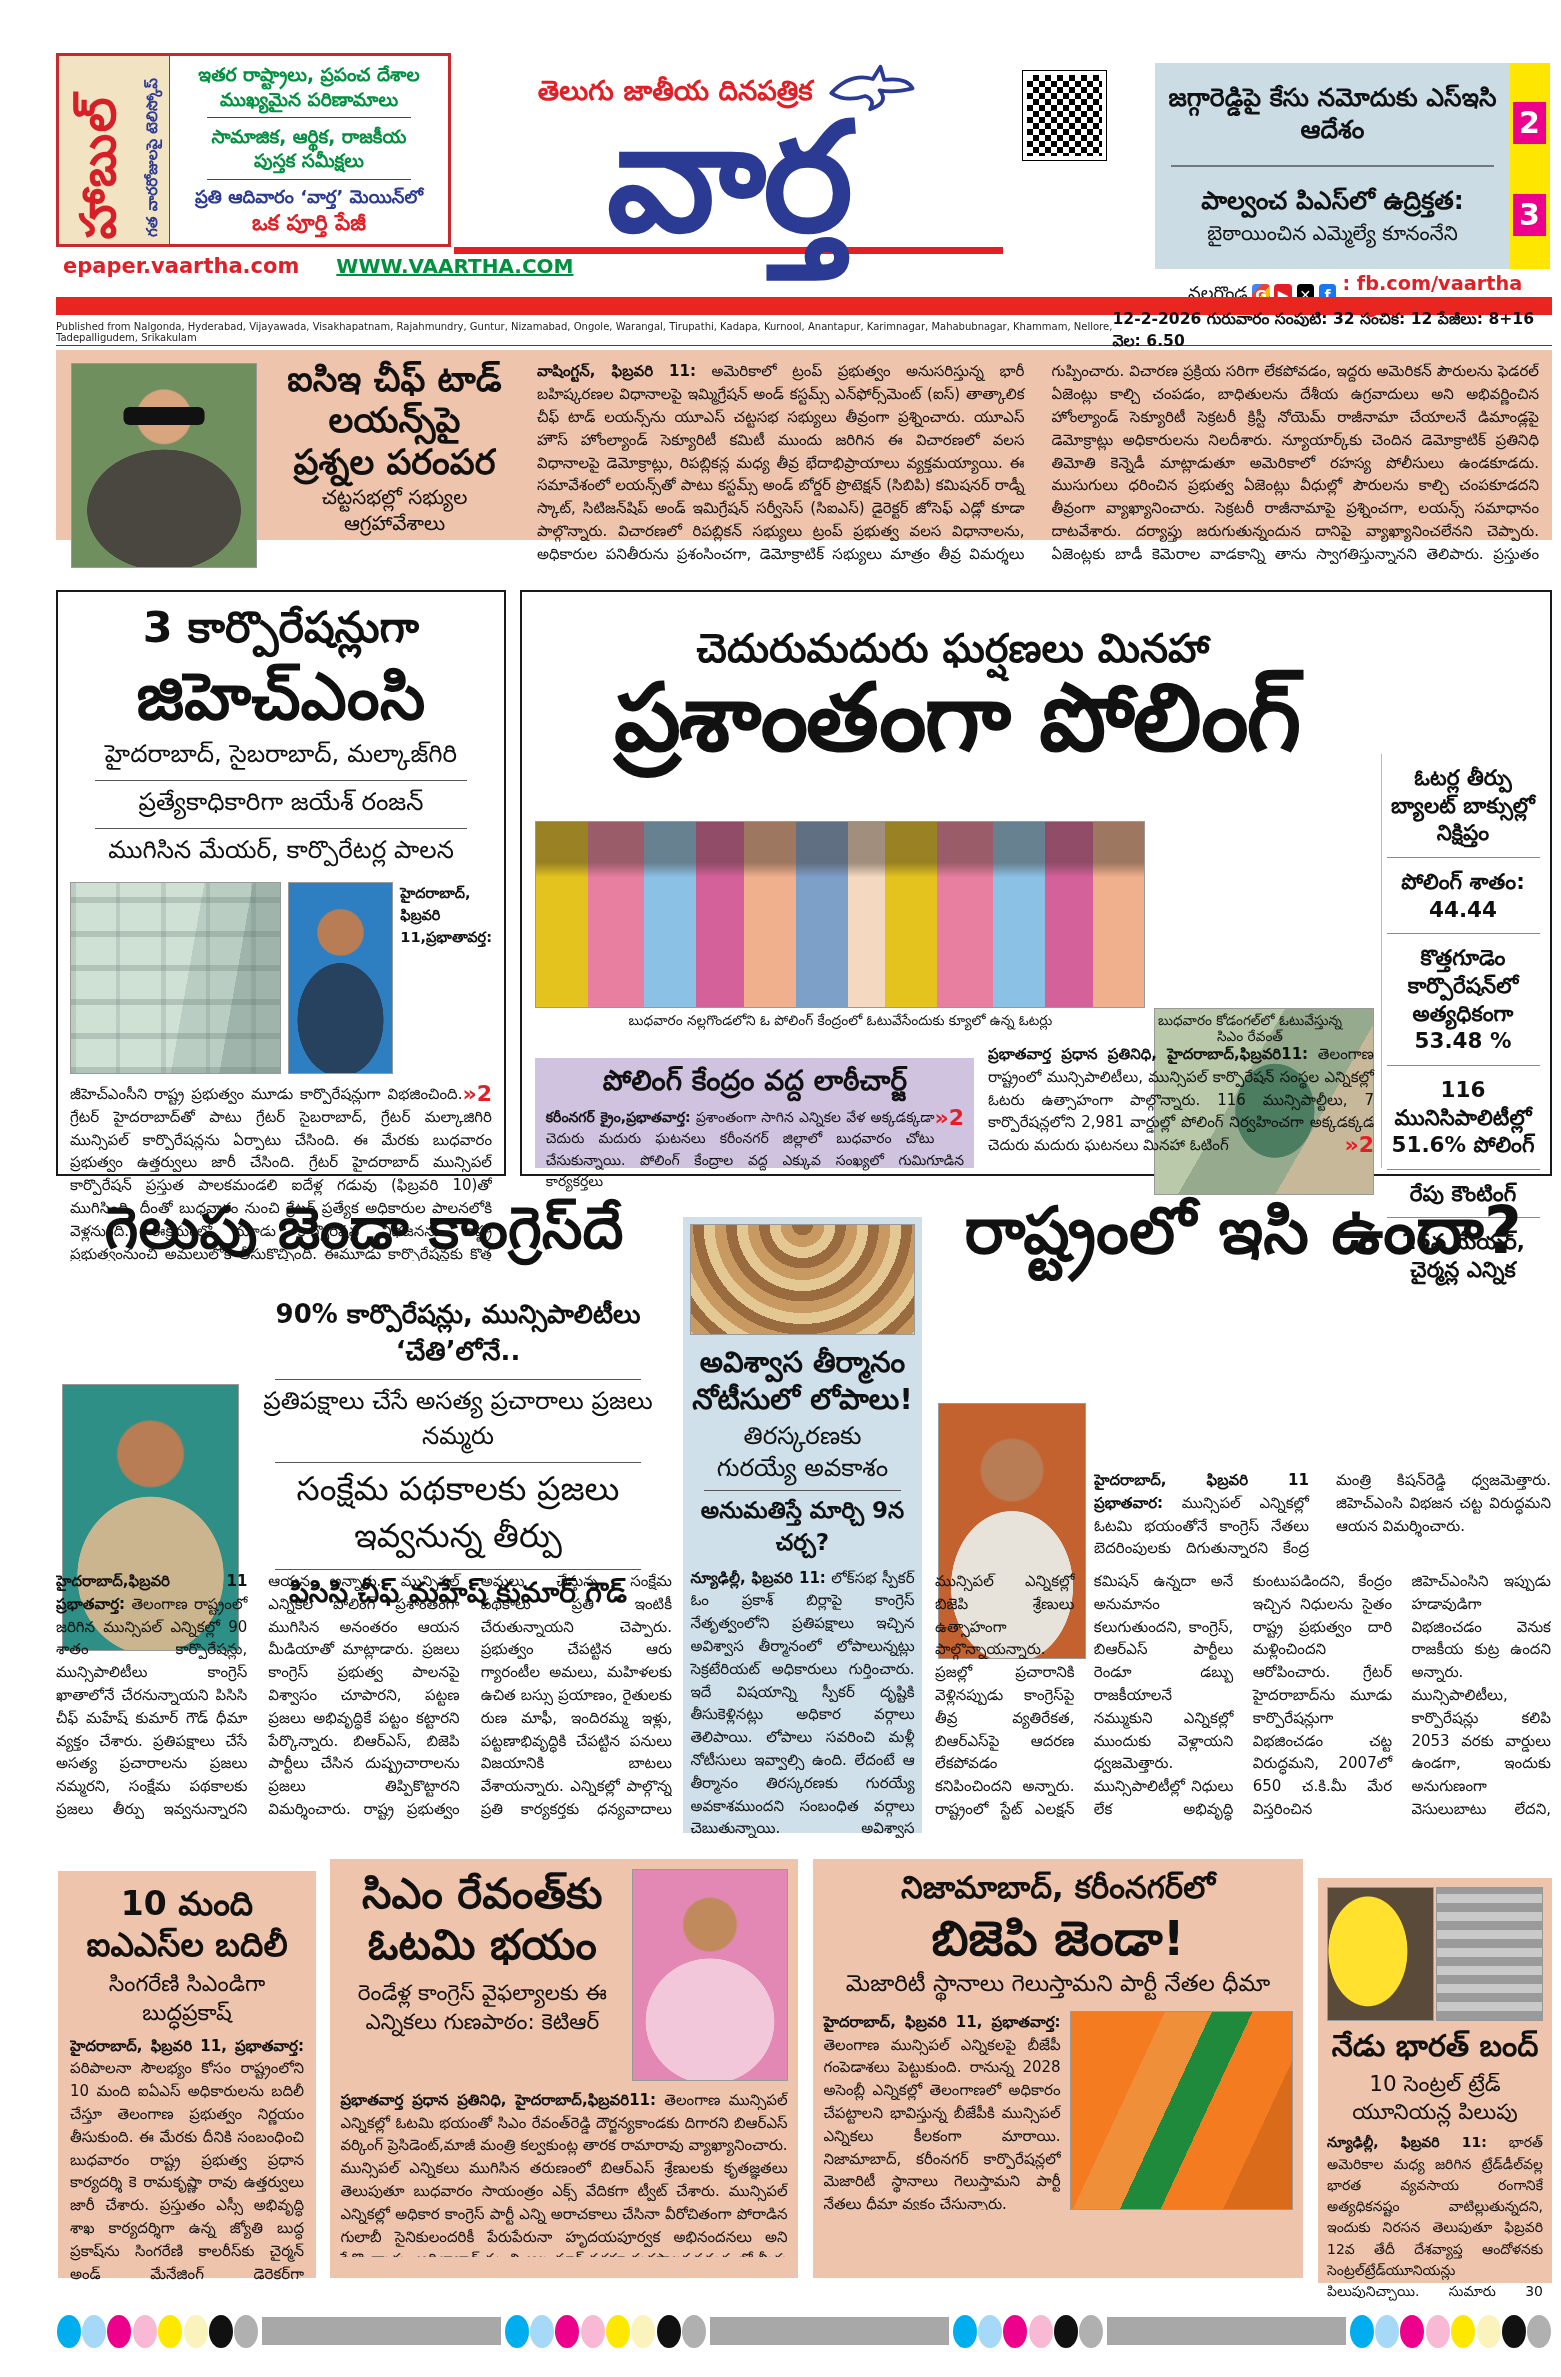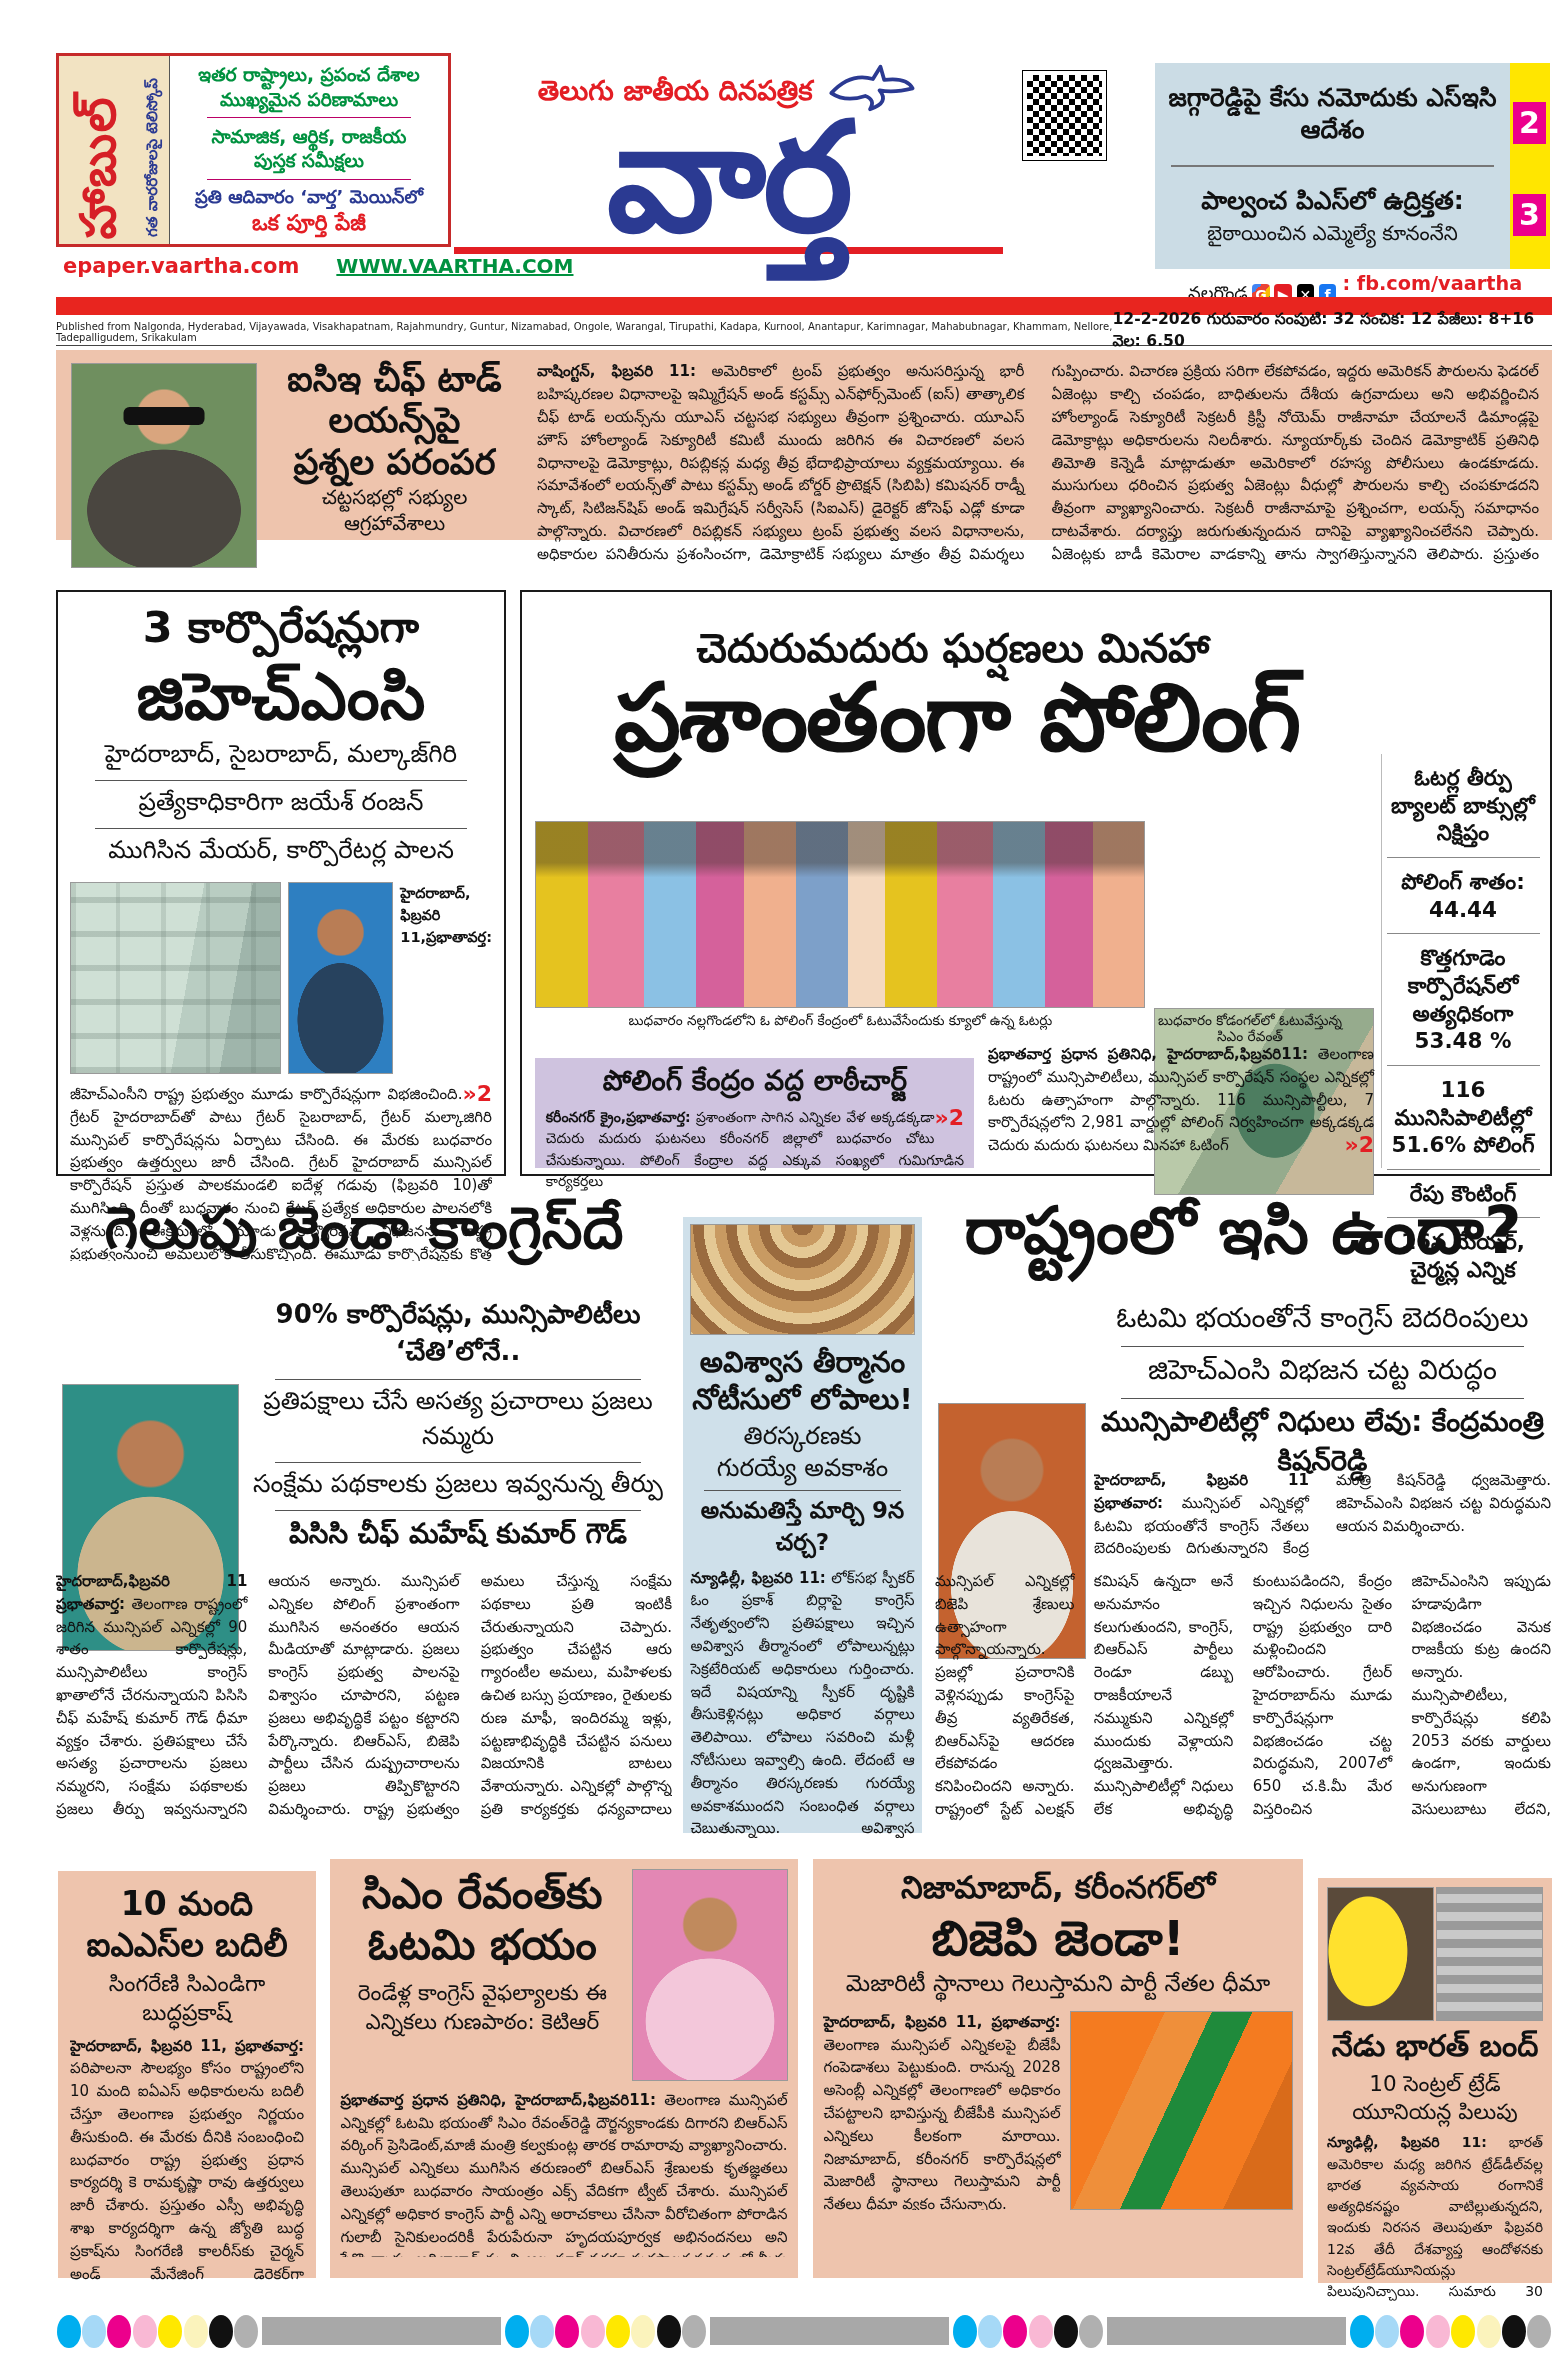--- a/index.html
+++ b/index.html
@@ -235,21 +235,21 @@
   </div>
 
   <div class="abs" style="left:56px;top:1188px;width:616px;height:659px;">
     <div class="ctr b" style="font-size:58px;margin-top:6px;">గెలుపు జెండా కాంగ్రెస్‌దే</div>
     <div class="abs ph sil" style="left:6px;top:108px;width:177px;height:267px;--bg:#2e8f86;--skin:#b97d55;--shirt:#cbb58e;"></div>
     <div class="abs ctr" style="left:194px;top:111px;width:416px;">
       <div class="b" style="font-size:26px;">90% కార్పొరేషన్లు, మున్సిపాలిటీలు ‘చేతి’లోనే..</div>
       <div class="rule"></div>
       <div style="font-size:24.5px;">ప్రతిపక్షాలు చేసే అసత్య ప్రచారాలు ప్రజలు నమ్మరు</div>
       <div class="rule"></div>
-      <div style="font-size:25px;">సంక్షేమ పథకాలకు ప్రజలు ఇవ్వనున్న తీర్పు</div>
+      <div style="font-size:33px;">సంక్షేమ పథకాలకు ప్రజలు ఇవ్వనున్న తీర్పు</div>
       <div class="rule"></div>
       <div class="b" style="font-size:28px;">పిసిసి చీఫ్ మహేష్ కుమార్ గౌడ్</div>
     </div>
     <div class="abs body cols3" style="left:0;top:382px;width:616px;height:273px;overflow:hidden;">
       <span class="dl">హైదరాబాద్,ఫిబ్రవరి 11 ప్రభాతవార్త:</span>
       <span>తెలంగాణ రాష్ట్రంలో జరిగిన మున్సిపల్ ఎన్నికల్లో 90 శాతం కార్పొరేషన్లు, మున్సిపాలిటీలు కాంగ్రెస్ ఖాతాలోనే చేరనున్నాయని పిసిసి చీఫ్ మహేష్ కుమార్ గౌడ్ ధీమా వ్యక్తం చేశారు. ప్రతిపక్షాలు చేసే అసత్య ప్రచారాలను ప్రజలు నమ్మరని, సంక్షేమ పథకాలకు ప్రజలు తీర్పు ఇవ్వనున్నారని ఆయన అన్నారు. మున్సిపల్ ఎన్నికల పోలింగ్ ప్రశాంతంగా ముగిసిన అనంతరం ఆయన మీడియాతో మాట్లాడారు. ప్రజలు కాంగ్రెస్ ప్రభుత్వ పాలనపై విశ్వాసం చూపారని, పట్టణ ప్రజలు అభివృద్ధికే పట్టం కట్టారని పేర్కొన్నారు. బిఆర్ఎస్, బిజెపి పార్టీలు చేసిన దుష్ప్రచారాలను ప్రజలు తిప్పికొట్టారని విమర్శించారు. రాష్ట్ర ప్రభుత్వం అమలు చేస్తున్న సంక్షేమ పథకాలు ప్రతి ఇంటికీ చేరుతున్నాయని చెప్పారు. ప్రభుత్వం చేపట్టిన ఆరు గ్యారంటీల అమలు, మహిళలకు ఉచిత బస్సు ప్రయాణం, రైతులకు రుణ మాఫీ, ఇందిరమ్మ ఇళ్లు, పట్టణాభివృద్ధికి చేపట్టిన పనులు విజయానికి బాటలు వేశాయన్నారు. ఎన్నికల్లో పాల్గొన్న ప్రతి కార్యకర్తకు ధన్యవాదాలు తెలిపారు. ప్రజలు ఇచ్చిన తీర్పును గౌరవిస్తూ, పట్టణాల సమగ్రాభివృద్ధికి కాంగ్రెస్ ప్రభుత్వం కట్టుబడి పనిచేస్తుందని ఆయన పేర్కొన్నారు.</span>
     </div>
   </div>
 
   <div class="abs" style="left:683px;top:1217px;width:239px;height:616px;background:#cfe0ea;padding:7.4px;">
@@ -267,27 +267,20 @@
     <div class="body" style="font-size:15px;margin-top:6px;height:275px;overflow:hidden;">
       <span class="dl">న్యూఢిల్లీ, ఫిబ్రవరి 11:</span>
       <span>లోక్‌సభ స్పీకర్ ఓం ప్రకాశ్ బిర్లాపై కాంగ్రెస్ నేతృత్వంలోని ప్రతిపక్షాలు ఇచ్చిన అవిశ్వాస తీర్మానంలో లోపాలున్నట్లు సెక్రటేరియట్ అధికారులు గుర్తించారు. ఇదే విషయాన్ని స్పీకర్ దృష్టికి తీసుకెళ్లినట్లు అధికార వర్గాలు తెలిపాయి. లోపాలు సవరించి మళ్లీ నోటీసులు ఇవ్వాల్సి ఉంది. లేదంటే ఆ తీర్మానం తిరస్కరణకు గురయ్యే అవకాశముందని సంబంధిత వర్గాలు చెబుతున్నాయి. అవిశ్వాస తీర్మానంలోని లోపాలు సరిదిద్ది అందజేస్తే, ఆ తీర్మానంపై మార్చి 9న అంటే రెండో విడత బడ్జెట్ సమావేశాలు ప్రారంభంలో చర్చకు అనుమతించే అవకాశముందని సమాచారం. లోక్‌సభలో ఉన్న బలాబలాల దృష్ట్యా ఈ తీర్మానం వీగిపోయే అవకాశమే ఎక్కువని ఆ వర్గాలు పేర్కొన్నాయి.</span>
       
     </div>
   </div>
 
   <div class="abs" style="left:935px;top:1188px;width:616px;height:659px;">
     <div class="ctr b" style="font-size:65px;margin-top:4.5px;">రాష్ట్రంలో ఇసి ఉందా?</div>
     <div class="abs ph sil" style="left:3px;top:119px;width:148px;height:256px;--bg:#c4622f;--skin:#b97d55;--shirt:#e8e3da;"></div>
-    <div class="abs ctr" style="left:159px;top:113px;width:457px;">
-      <div style="font-size:27.5px;">ఓటమి భయంతోనే కాంగ్రెస్ బెదరింపులు</div>
-      <div class="rule"></div>
-      <div style="font-size:27.5px;">జిహెచ్ఎంసి విభజన చట్ట విరుద్ధం</div>
-      <div class="rule"></div>
-      <div class="b" style="font-size:27.5px;">మున్సిపాలిటీల్లో నిధులు లేవు: కేంద్రమంత్రి కిషన్‌రెడ్డి</div>
-    </div>
     <div class="abs body cols2" style="left:159px;top:281px;width:457px;height:95px;font-size:15px;overflow:hidden;">
       <span class="dl">హైదరాబాద్, ఫిబ్రవరి 11 ప్రభాతవార:</span>
       <span>మున్సిపల్ ఎన్నికల్లో ఓటమి భయంతోనే కాంగ్రెస్ నేతలు బెదరింపులకు దిగుతున్నారని కేంద్ర మంత్రి కిషన్‌రెడ్డి ధ్వజమెత్తారు. జిహెచ్ఎంసి విభజన చట్ట విరుద్ధమని ఆయన విమర్శించారు.</span>
     </div>
     <div class="abs body cols4" style="left:0;top:382px;width:616px;height:273px;font-size:15px;overflow:hidden;">
       <span>మున్సిపల్ ఎన్నికల్లో బిజెపి శ్రేణులు ఉత్సాహంగా పాల్గొన్నాయన్నారు. ప్రజల్లో ప్రచారానికి వెళ్లినప్పుడు కాంగ్రెస్‌పై తీవ్ర వ్యతిరేకత, బిఆర్ఎస్‌పై ఆదరణ లేకపోవడం కనిపించిందని అన్నారు. రాష్ట్రంలో స్టేట్ ఎలక్షన్ కమిషన్ ఉన్నదా అనే అనుమానం కలుగుతుందని, కాంగ్రెస్, బిఆర్ఎస్ పార్టీలు రెండూ డబ్బు రాజకీయాలనే నమ్ముకుని ఎన్నికల్లో ముందుకు వెళ్లాయని ధ్వజమెత్తారు. మున్సిపాలిటీల్లో నిధులు లేక అభివృద్ధి కుంటుపడిందని, కేంద్రం ఇచ్చిన నిధులను సైతం రాష్ట్ర ప్రభుత్వం దారి మళ్లించిందని ఆరోపించారు. గ్రేటర్ హైదరాబాద్‌ను మూడు కార్పొరేషన్లుగా విభజించడం చట్ట విరుద్ధమని, 2007లో 650 చ.కి.మీ మేర విస్తరించిన జిహెచ్ఎంసిని ఇప్పుడు హడావుడిగా విభజించడం వెనుక రాజకీయ కుట్ర ఉందని అన్నారు. మున్సిపాలిటీలు, కార్పొరేషన్లు కలిపి 2053 వరకు వార్డులు ఉండగా, ఇందుకు అనుగుణంగా వెసులుబాటు లేదని, జిహెచ్ఎంసి కోర్టు వివాదంలో ఉందని పేర్కొన్నారు.</span>
       <span class="more">»2</span>
     </div>
   </div>
 

